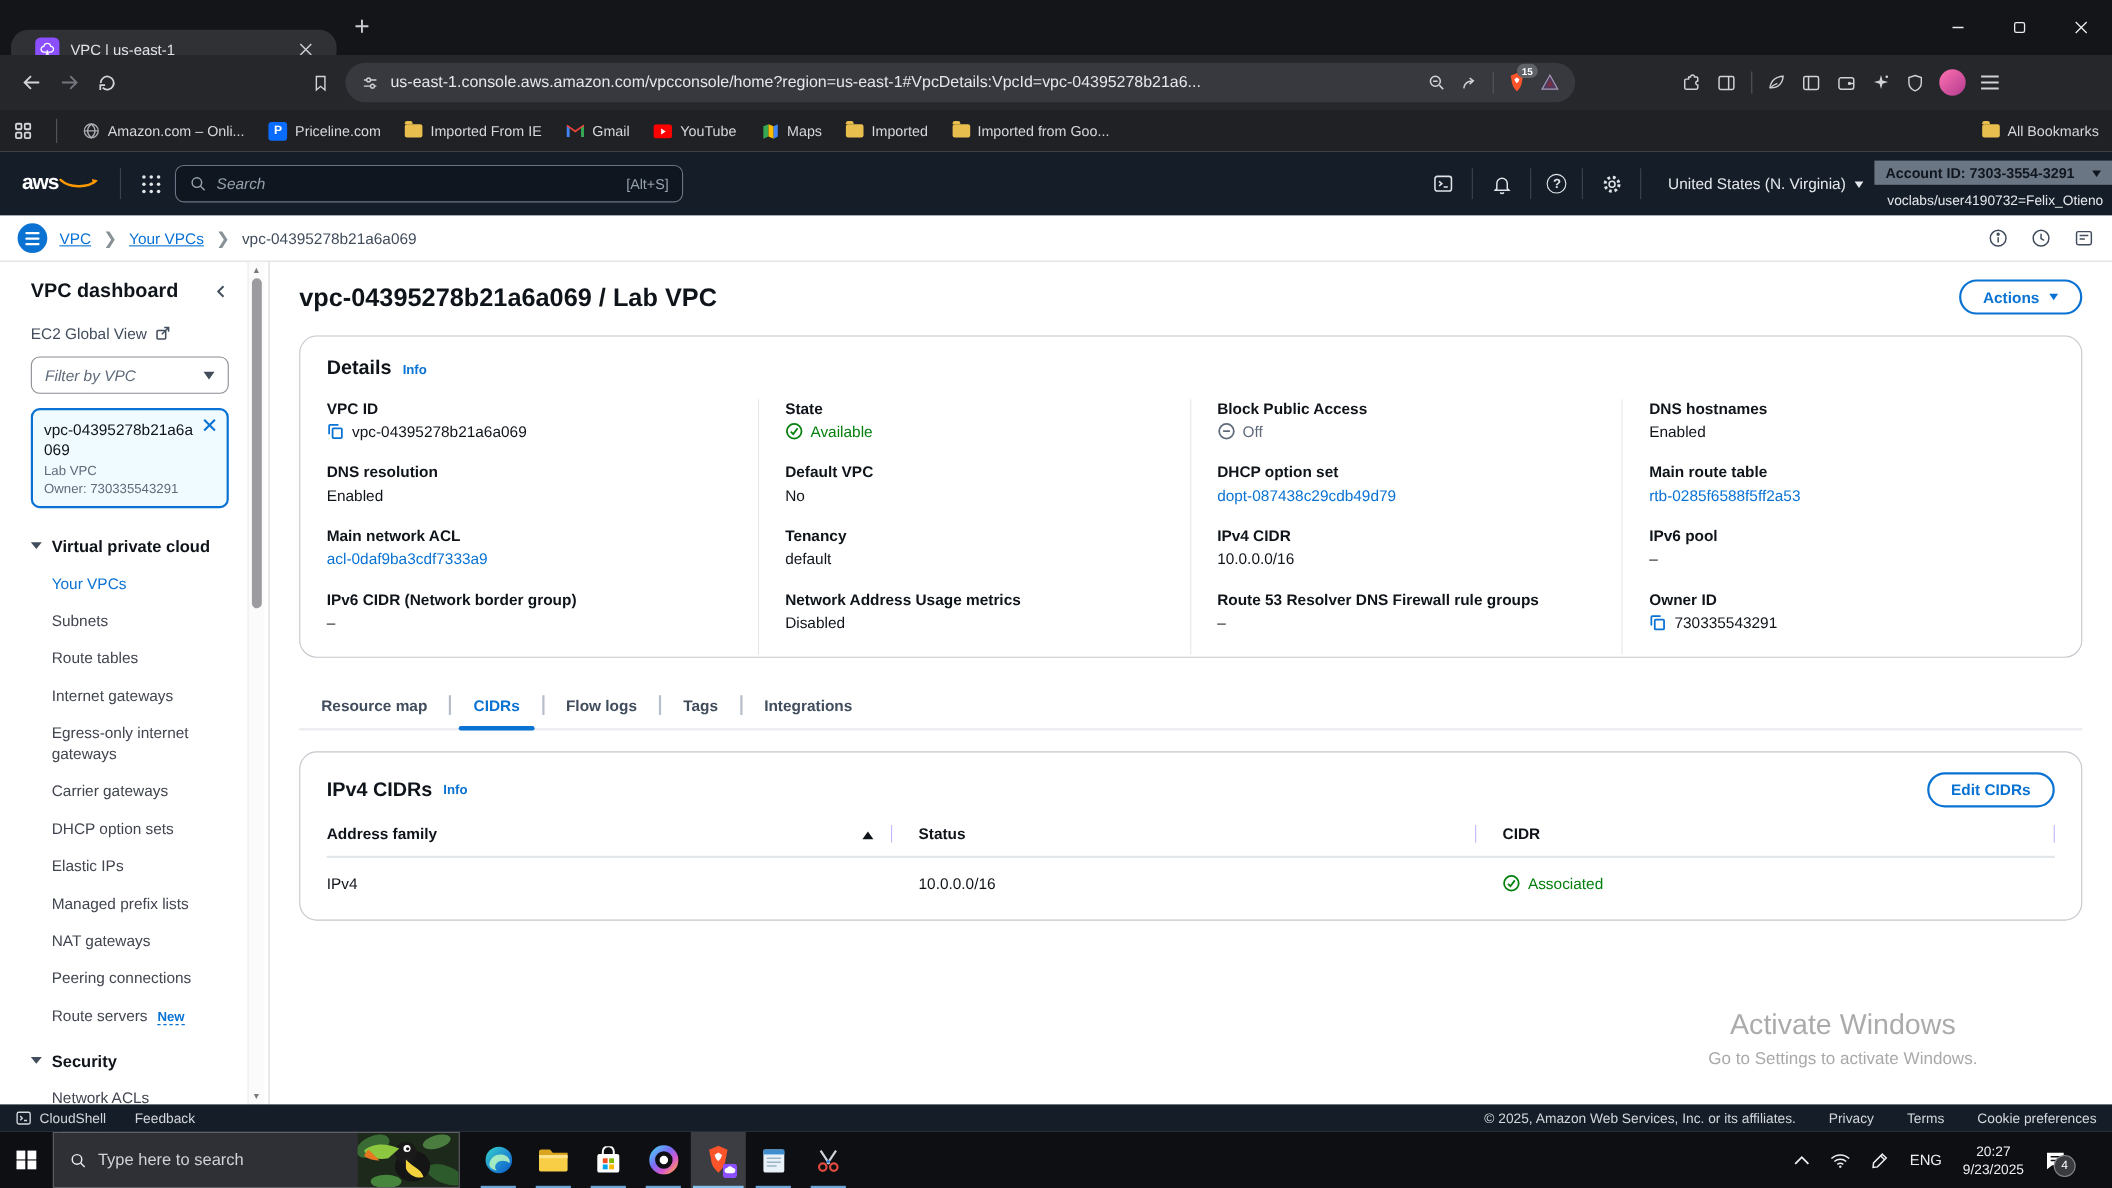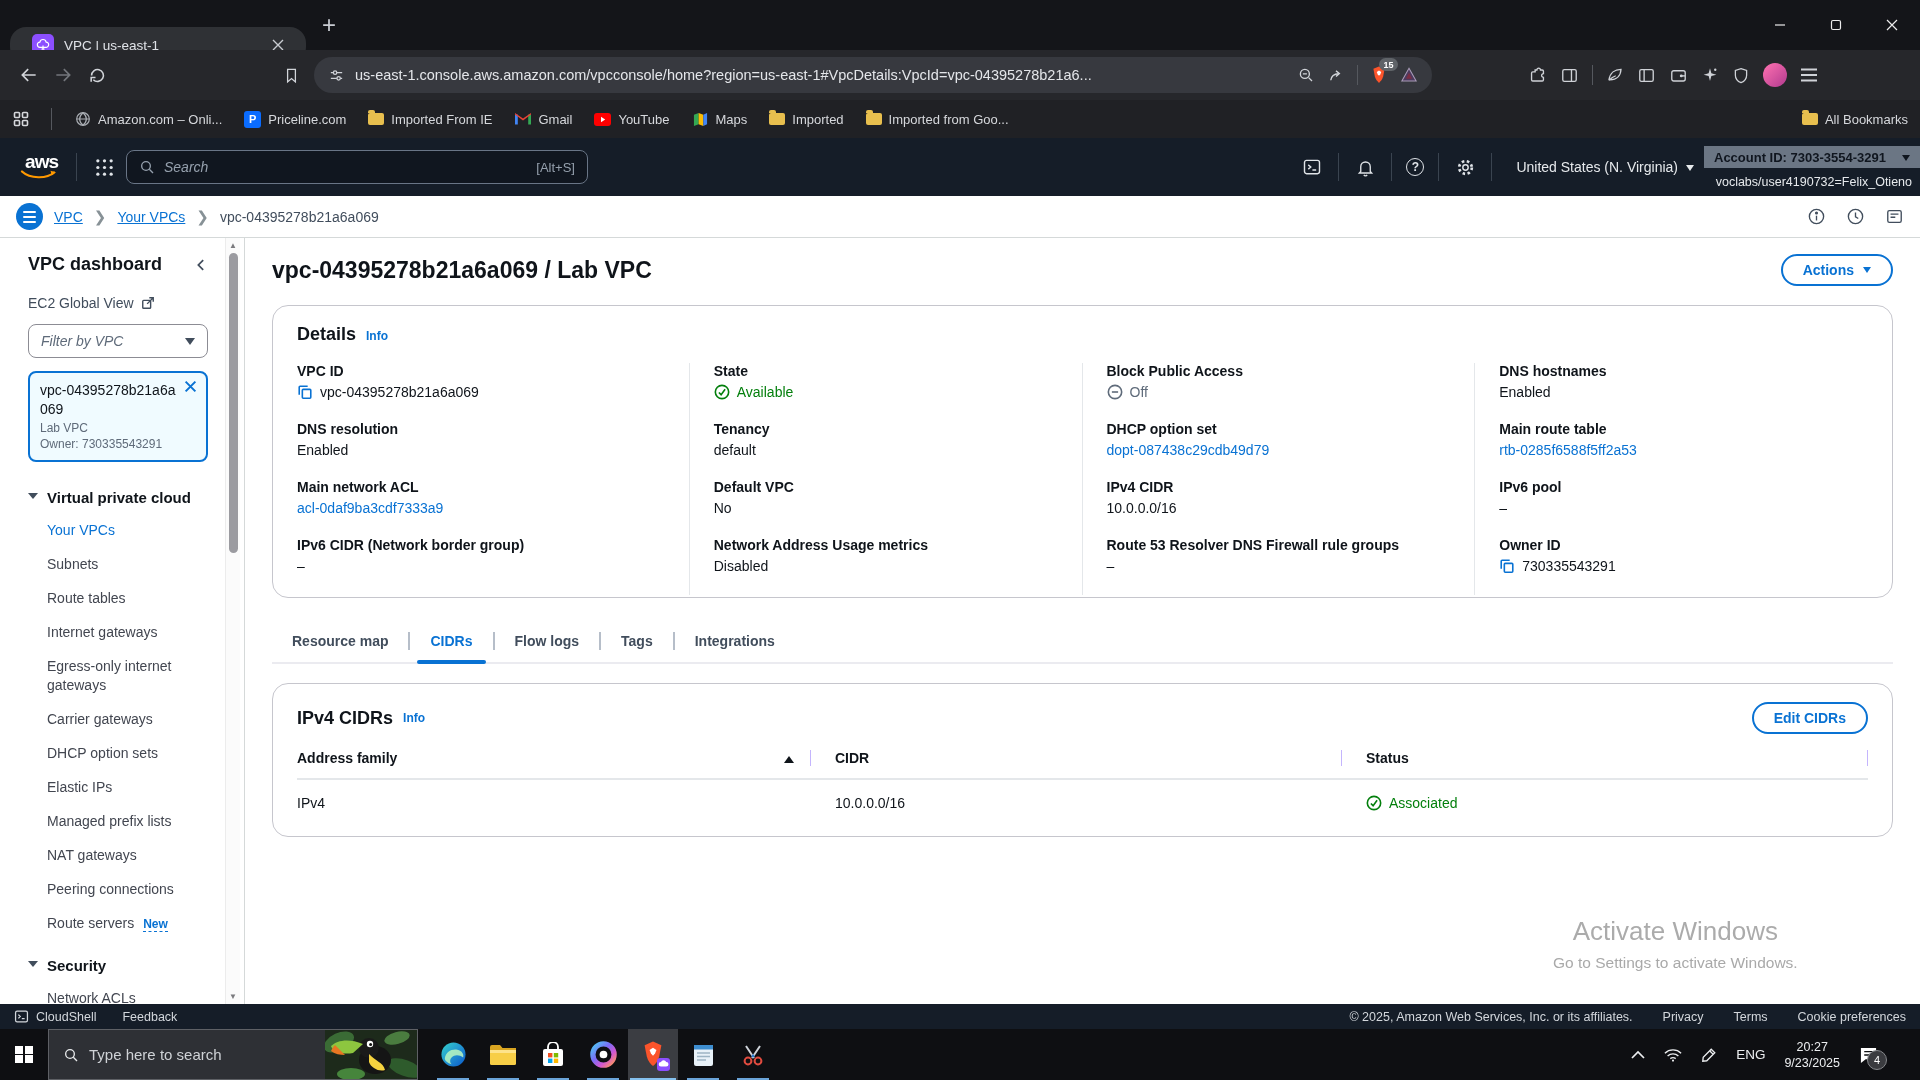--- a/index.html
+++ b/index.html
@@ -33,21 +33,21 @@
 
   #bookmarksbar { top:100px; height:38px; background:#202125; display:flex; align-items:center; padding:0 12px; gap:22px; color:#d6d8dc; font-size:13px; }
   .bm { display:flex; align-items:center; gap:7px; white-space:nowrap; }
   .bm-ic { width:17px; height:17px; display:flex; align-items:center; justify-content:center; flex:none; }
   .folder-ic { width:16px; height:12px; background:#e8bf4e; border-radius:2px; position:relative; }
   .folder-ic::before { content:""; position:absolute; top:-3px; left:0; width:7px; height:3px; background:#e8bf4e; border-radius:2px 2px 0 0; }
   .all-bm { margin-left:auto; }
 
   
   #awsnav { top:138px; height:58px; background:#151d28; display:flex; align-items:center; color:#d3d7dc; }
-  .aws-logo { margin-left:20px; display:flex; flex-direction:column; align-items:flex-end; }
+  .aws-logo { margin-left:20px; display:flex; flex-direction:row; align-items:center; }
   .aws-word { color:#fff; font-weight:700; font-size:19px; letter-spacing:-1px; line-height:16px; }
   .nav-div { width:1px; height:28px; background:#3a4450; margin:0 18px; }
   .aws-search { width:462px; height:34px; border:1px solid #697586; border-radius:8px; background:#10161f; display:flex; align-items:center; padding:0 12px; gap:9px; margin-left:12px; }
   .aws-search input { flex:1; background:transparent; border:none; outline:none; color:#e6e9ec; font-style:italic; font-size:14px; font-family:inherit; }
   .aws-search input::placeholder { color:#95a0ad; }
   .kbd-hint { color:#95a0ad; font-size:13px; }
   .awsnav-right { margin-left:auto; display:flex; align-items:center; height:100%; }
   .awsnav-ic { width:24px; display:flex; justify-content:center; color:#e0e4e8; }
   .qcircle { width:18px; height:18px; border:1.7px solid #e0e4e8; border-radius:50%; display:flex; align-items:center; justify-content:center; font-size:12px; font-weight:700; color:#e0e4e8; }
   .region { display:flex; align-items:center; gap:8px; font-size:14px; color:#e6e9ec; margin:0 10px; }
@@ -597,26 +597,26 @@
                 <span>
                   <svg width="16" height="16" viewBox="0 0 18 18" fill="none" stroke="#037f0c" stroke-width="1.8">
                     <circle cx="9" cy="9" r="7.5"></circle>
                     <path d="M5.5 9.5 8 12l4.5-6"></path>
                   </svg>
                 </span>
                 <span>Available</span>
               </div>
             </div>
           <div class="ditem">
+              <div class="dlabel">Default VPC</div>
+              <div class="dvalue">No</div>
+            </div>
+          <div class="ditem">
               <div class="dlabel">Tenancy</div>
               <div class="dvalue">default</div>
-            </div>
-          <div class="ditem">
-              <div class="dlabel">Default VPC</div>
-              <div class="dvalue">No</div>
             </div>
           <div class="ditem">
               <div class="dlabel">Network Address Usage metrics</div>
               <div class="dvalue">Disabled</div>
             </div>
         </div>
         <div class="dcol">
           <div class="ditem">
               <div class="dlabel">Block Public Access</div>
             <div class="dvalue st-off">
@@ -690,22 +690,22 @@
         <span class="grow"></span>
         <span class="btn-outline">
             <span>Edit CIDRs</span>
           </span>
       </div>
       <div class="thead">
         <span class="th first">
             <span>Address family</span>
             <span class="sort-tri"></span>
           </span>
+        <span class="th">Status</span>
         <span class="th">CIDR</span>
-        <span class="th">Status</span>
       </div>
       <div class="trow">
         <span class="td">IPv4</span>
         <span class="td">10.0.0.0/16</span>
         <span class="td status">
             <span>
               <svg width="16" height="16" viewBox="0 0 18 18" fill="none" stroke="#037f0c" stroke-width="1.8">
                 <circle cx="9" cy="9" r="7.5"></circle>
                 <path d="M5.5 9.5 8 12l4.5-6"></path>
               </svg>

